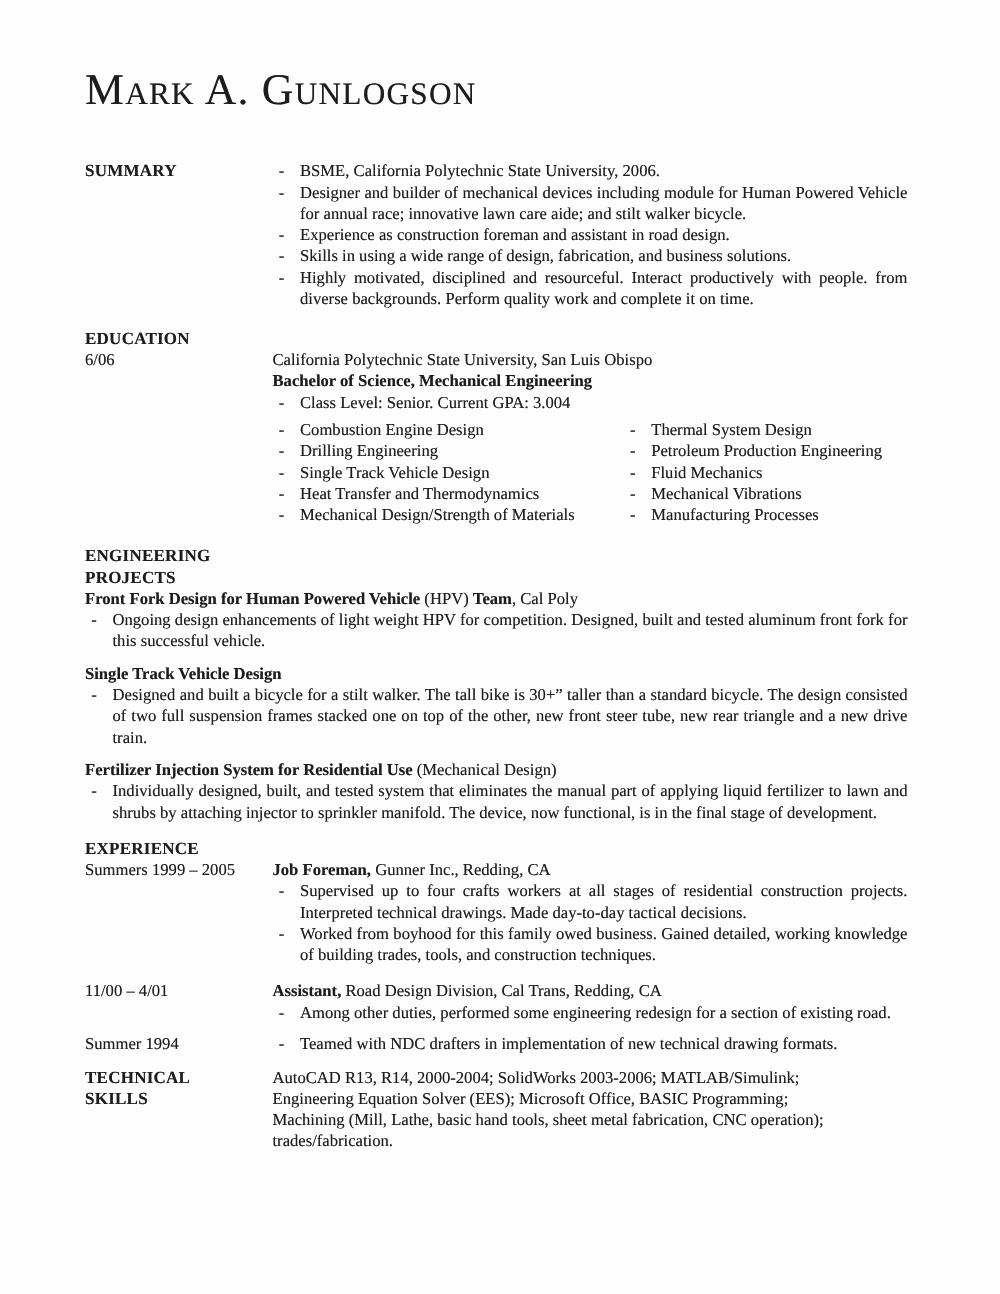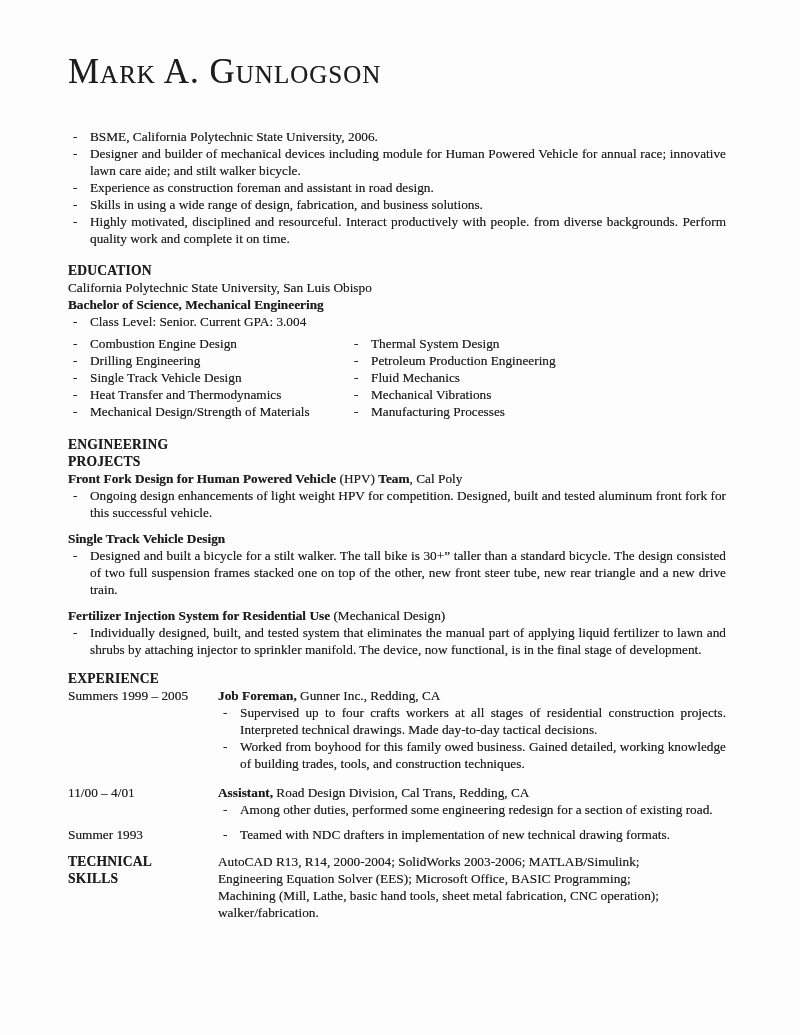--- a/index.html
+++ b/index.html
@@ -56,20 +56,23 @@
 </head>
 <body>
 
 <div class="page">
 
   <div class="hdr">
     <h1 class="name">Mark A. Gunlogson</h1>
   </div>
 
   <div class="sec sec-summary">
+    <div class="col-l">
+        <h2>SUMMARY</h2>
+      </div>
     <div class="col-r">
       <div class="bul">
           <span class="dash">-</span>
           <span class="txt">BSME, California Polytechnic State University, 2006.</span>
         </div>
       <div class="bul">
           <span class="dash">-</span>
           <span class="txt">Designer and builder of mechanical devices including module for Human Powered Vehicle for annual race; innovative lawn care aide; and stilt walker bicycle.</span>
         </div>
       <div class="bul">
@@ -88,20 +91,21 @@
   </div>
 
   <div class="sec-education">
     <div class="sec">
       <div class="col-l">
           <h2>EDUCATION</h2>
         </div>
       <div class="col-r"></div>
     </div>
     <div class="edu-row">
+      <div class="col-l">6/06</div>
       <div class="col-r">
         <div>California Polytechnic State University, San Luis Obispo</div>
         <div class="b">Bachelor of Science, Mechanical Engineering</div>
         <div class="bul">
             <span class="dash">-</span>
             <span class="txt">Class Level: Senior. Current GPA: 3.004</span>
           </div>
         <div class="courses">
           <div class="course-col1">
             <div class="bul">
@@ -207,36 +211,36 @@
       <div class="col-l">11/00 – 4/01</div>
       <div class="col-r">
         <div><span class="b">Assistant,</span><span> Road Design Division, Cal Trans, Redding, CA</span></div>
         <div class="bul">
             <span class="dash">-</span>
             <span class="txt">Among other duties, performed some engineering redesign for a section of existing road.</span>
           </div>
       </div>
     </div>
     <div class="job job-3">
-      <div class="col-l">Summer 1993</div>
+      <div class="col-l">Summer 1994</div>
       <div class="col-r">
         <div class="bul">
             <span class="dash">-</span>
             <span class="txt">Teamed with NDC drafters in implementation of new technical drawing formats.</span>
           </div>
       </div>
     </div>
   </div>
 
   <div class="sec sec-skills">
     <div class="col-l">
       <h2>TECHNICAL</h2>
       <h2>SKILLS</h2>
     </div>
     <div class="col-r">
       <div>AutoCAD R13, R14, 2000-2004; SolidWorks 2003-2006; MATLAB/Simulink;</div>
       <div>Engineering Equation Solver (EES); Microsoft Office, BASIC Programming;</div>
       <div>Machining (Mill, Lathe, basic hand tools, sheet metal fabrication, CNC operation);</div>
-      <div>walker/fabrication.</div>
+      <div>trades/fabrication.</div>
     </div>
   </div>
 
 </div>
 
 </body></html>

